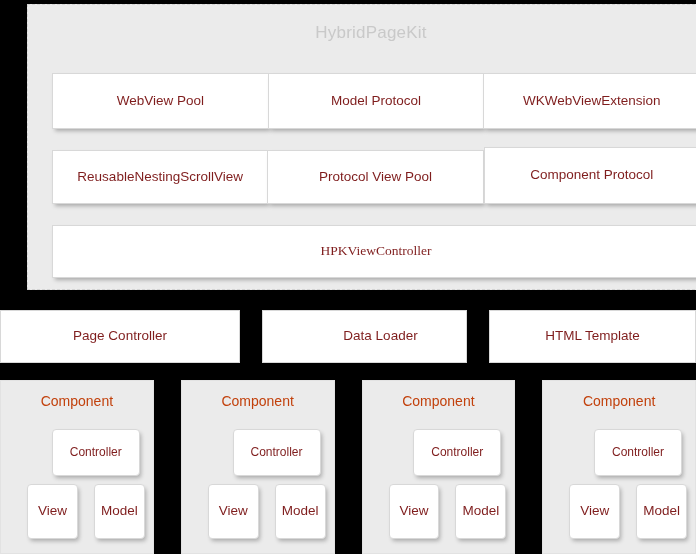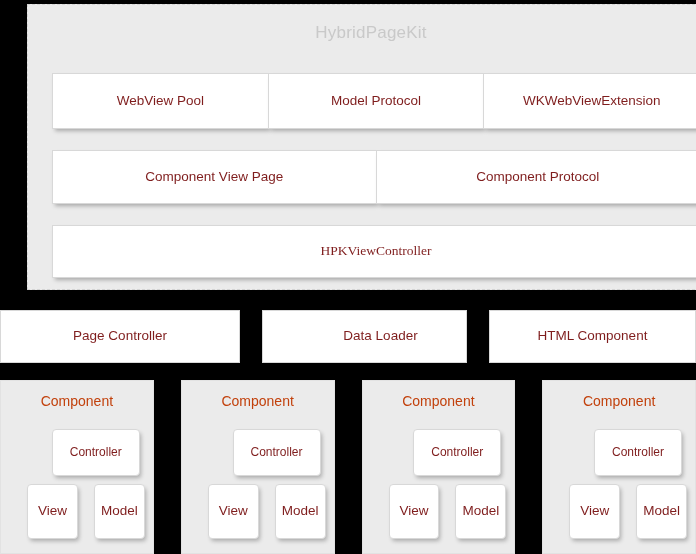--- a/index.html
+++ b/index.html
@@ -184,21 +184,24 @@
       <div class="card">
         <span>Model Protocol</span>
       </div>
       <div class="card">
         <span>WKWebViewExtension</span>
       </div>
     </div>
 
     <div class="fw-row fw-row2">
       <div class="card">
-        <span>Component View Page</span>
+        <span>ReusableNestingScrollView</span>
+      </div>
+      <div class="card">
+        <span>Protocol View Pool</span>
       </div>
       <div class="card">
         <span>Component Protocol</span>
       </div>
     </div>
 
     <div class="card fw-full">
       <span>HPKViewController</span>
     </div>
   </div>
@@ -206,21 +209,21 @@
   <div class="service-row">
     <div class="card svc-1">
       <span>Page Controller</span>
     </div>
     <div class="svc-gap"></div>
     <div class="card svc-2">
       <span>Data Loader</span>
     </div>
     <div class="svc-gap"></div>
     <div class="card svc-3">
-      <span>HTML Component</span>
+      <span>HTML Template</span>
     </div>
   </div>
 
   <div class="components-row">
 
     <div class="component-panel">
       <div class="component-title">Component</div>
       <div class="card comp-controller">
         <span>Controller</span>
       </div>

